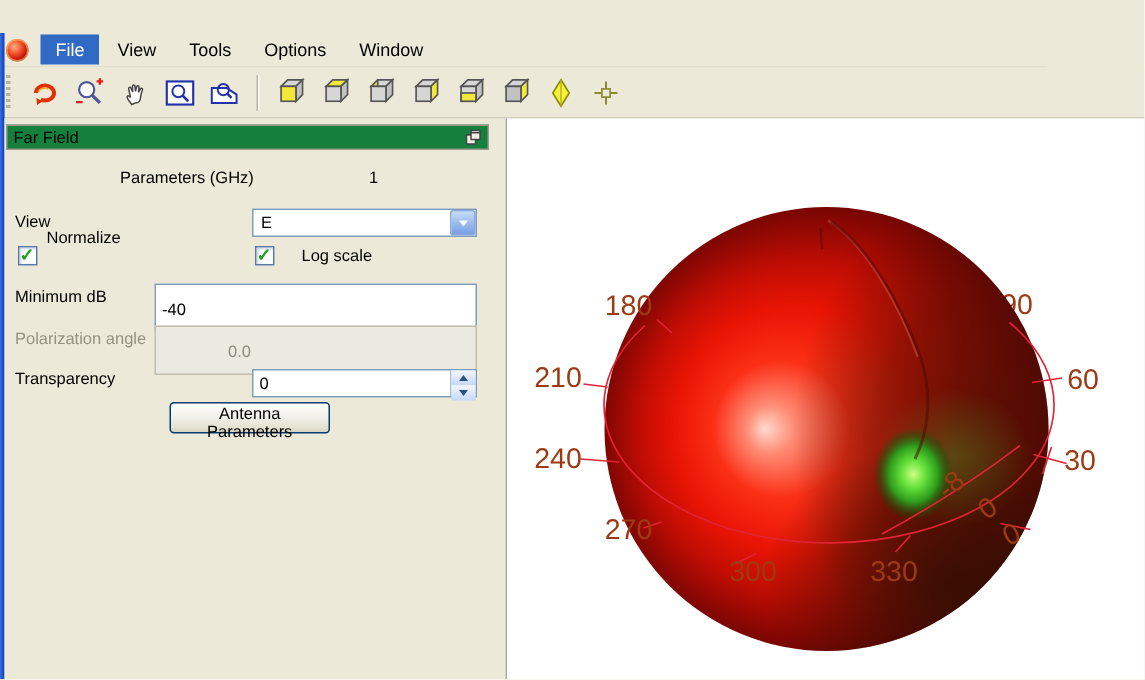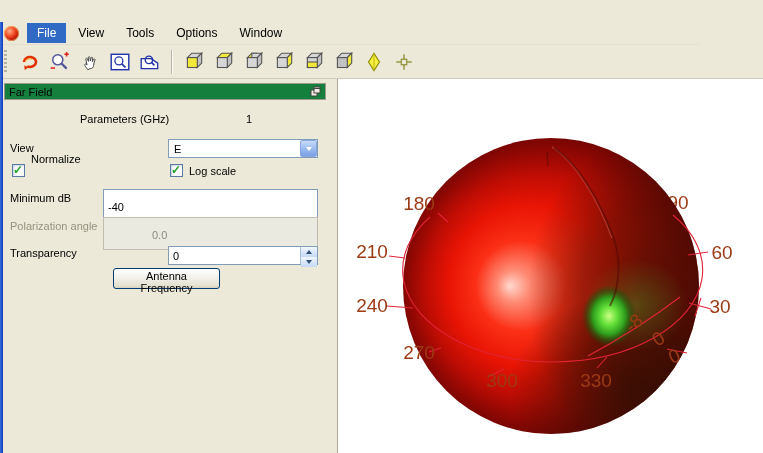--- a/index.html
+++ b/index.html
@@ -202,38 +202,38 @@
 
     <span class="plabel" style="left:7px;top:63px;">View</span>
     <div class="combo" style="left:165px;top:60px;width:150px;">
       <span class="combo-text">E</span>
       <span class="combo-btn"></span>
     </div>
 
     <span class="cbox checked" style="left:9px;top:85px;"></span>
     <span class="plabel" style="left:28px;top:74px;">Normalize</span>
     <span class="cbox checked" style="left:167px;top:85px;"></span>
-    <span class="plabel" style="left:186px;top:86px;">Log scale</span>
+    <span class="plabel" style="left:198px;top:86px;">Log scale</span>
 
     <span class="plabel" style="left:7px;top:113px;">Minimum dB</span>
     <input class="txt" style="left: 100px; top: 110px; width: 215px;" value="-40">
 
     <span class="plabel disabled" style="left:7px;top:141px;">Polarization angle</span>
     <input class="txt" style="left: 100px; top: 138px; width: 215px;" disabled="" value="0.0">
 
     <span class="plabel" style="left:7px;top:168px;">Transparency</span>
     <div class="spinwrap" style="left:165px;top:167px;width:150px;">
       <input value="0" style="">
       <div class="spinbtns">
         <div class="spinbtn up"></div>
         <div class="spinbtn dn"></div>
       </div>
     </div>
 
-    <button class="xpbtn" style="left:110px;top:189px;width:107px;height:21px;">Antenna Frequency</button>
+    <button class="xpbtn" style="left:110px;top:189px;width:107px;height:21px;">Antenna Parameters</button>
   </div>
 
   <div class="canvas">
     <svg width="426" height="374" viewBox="0 0 426 374">
       <defs>
         <radialGradient id="sg" cx="0.5" cy="0.5" r="0.55" fx="0.36" fy="0.5">
           <stop offset="0" stop-color="#ffd9cf"></stop>
           <stop offset="0.10" stop-color="#ff8b74"></stop>
           <stop offset="0.28" stop-color="#fb2f16"></stop>
           <stop offset="0.50" stop-color="#e81404"></stop>

